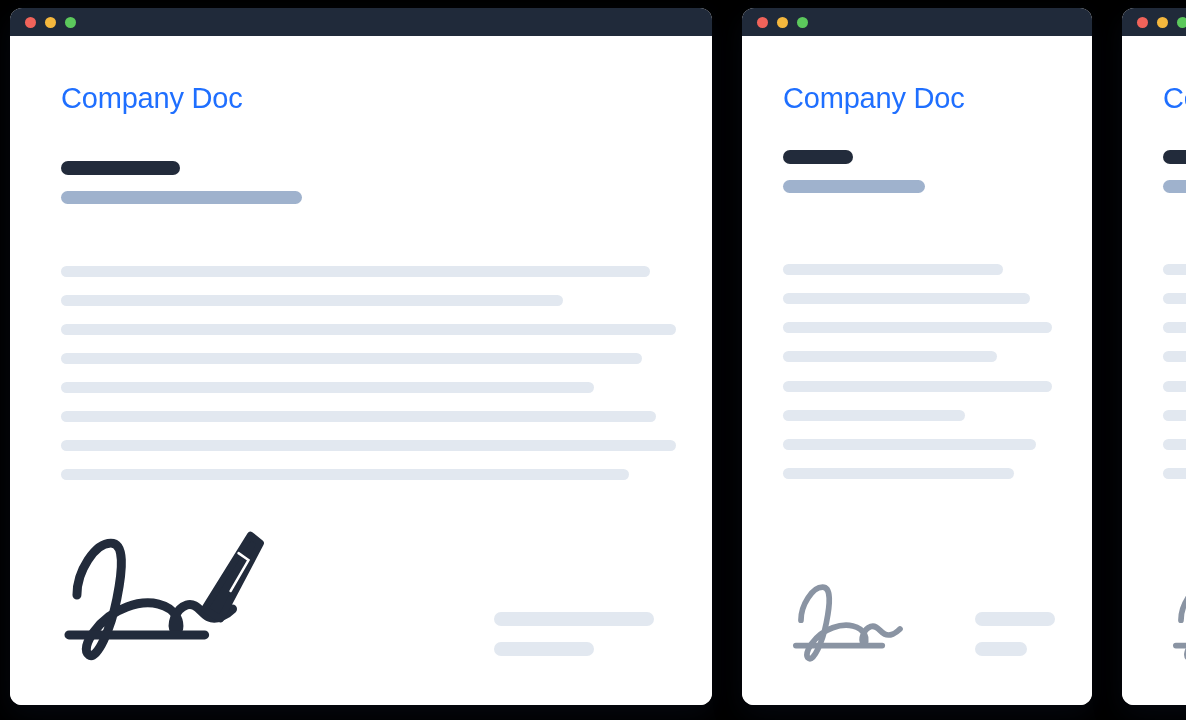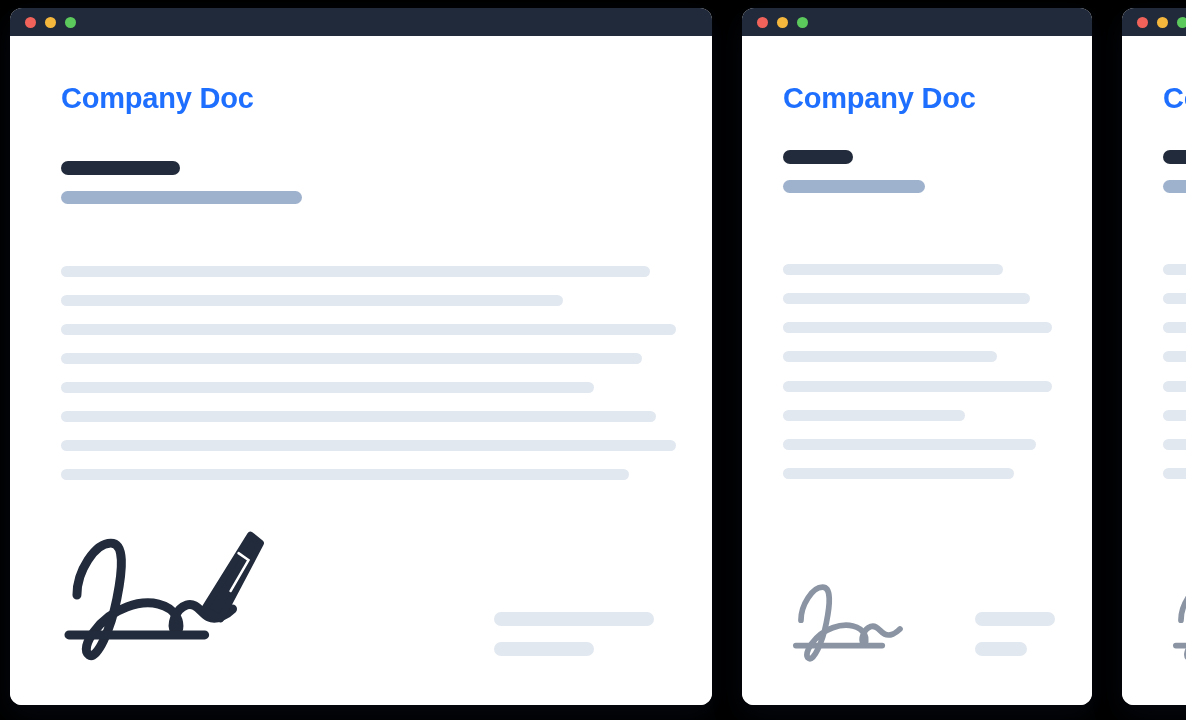--- a/index.html
+++ b/index.html
@@ -49,21 +49,21 @@
   
   .page {
     position: relative;
     height: calc(100% - 28px);
     background: #ffffff;
   }
 
   .doc-title {
     position: absolute;
     color: #1f6fff;
-    font-weight: bold;
+    font-weight: normal;
     white-space: nowrap;
     letter-spacing: -0.2px;
   }
   .card-1 .doc-title { left: 51px; top: 46px; font-size: 29px; }
   .card-2 .doc-title { left: 781px; top: 46px; font-size: 29px; }
   .card-3 .doc-title { left: 51px; top: 46px; font-size: 29px; }
   .card-2 .doc-title, .card-3 .doc-title { left: 41px; }
 
   .bar {
     position: absolute;

